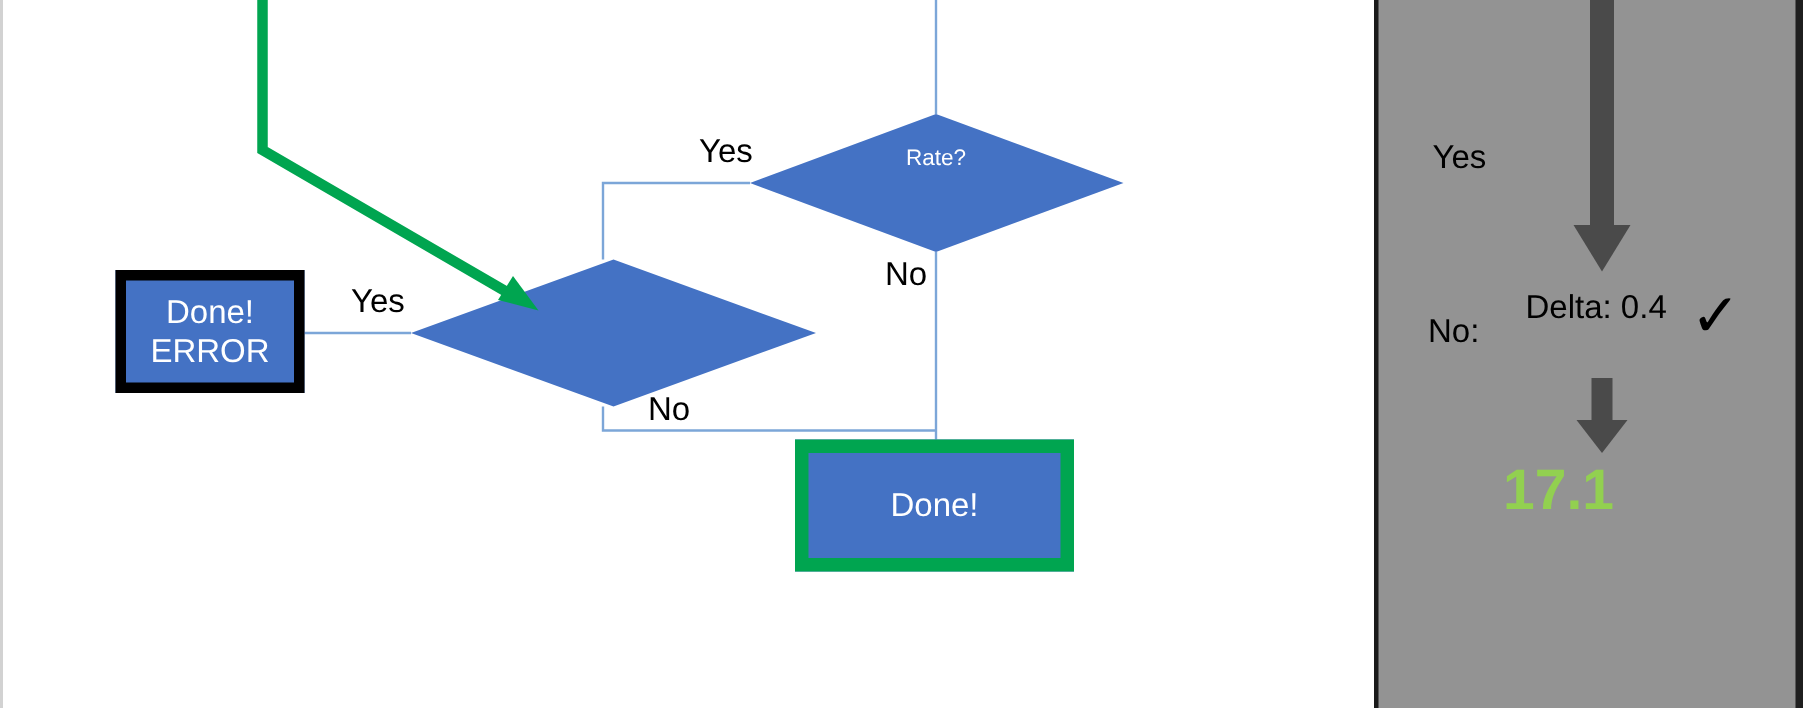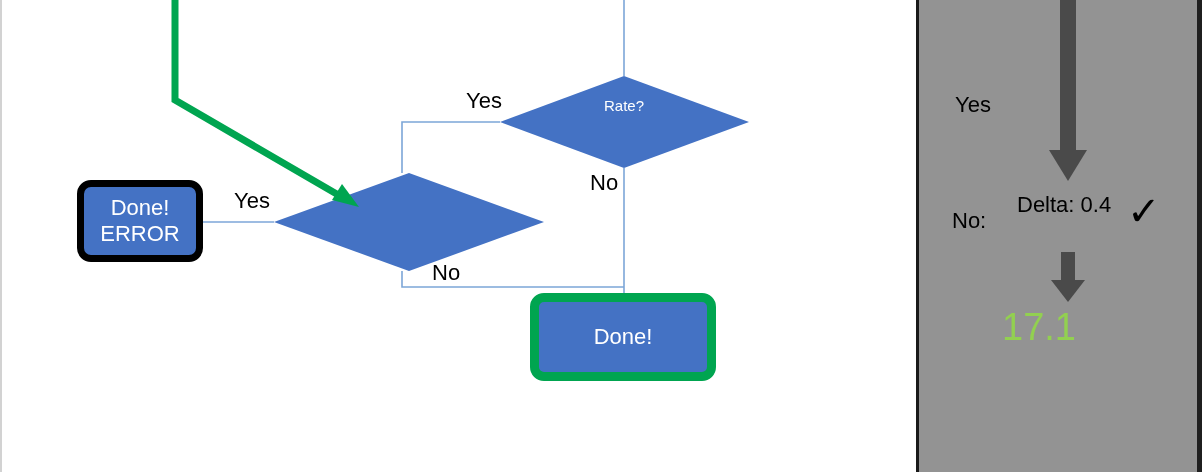--- a/index.html
+++ b/index.html
@@ -42,21 +42,20 @@
     position: absolute;
     box-sizing: border-box;
     background: #4472C4;
     color: #ffffff;
     display: flex;
     flex-direction: column;
     align-items: center;
     justify-content: center;
     text-align: center;
     line-height: 1.18;
-    border-radius: 14px;
   }
   #box-error {
     left: 75px;
     top: 180px;
     width: 126px;
     height: 82px;
     border: 7px solid #000000;
     font-size: 22px;
   }
   #box-done {
@@ -117,21 +116,21 @@
     white-space: pre;
   }
   #g-yes   { left: 36px;  top: 92px;  font-size: 22px; }
   #g-no    { left: 33px;  top: 208px; font-size: 22px; }
   #g-delta { left: 98px;  top: 192px; font-size: 22px; }
   #g-check { left: 208px; top: 191px; font-size: 40px; line-height: 1; font-family: "DejaVu Sans", sans-serif; }
   #g-value {
     left: 0px; top: 306px; width: 240px;
     text-align: center;
     font-size: 38px;
-    font-weight: normal;
+    font-weight: bold;
     color: #92D050;
   }
 </style>
 </head>
 <body>
 
 <div id="stage">
 
   <div id="flow-panel">
 

